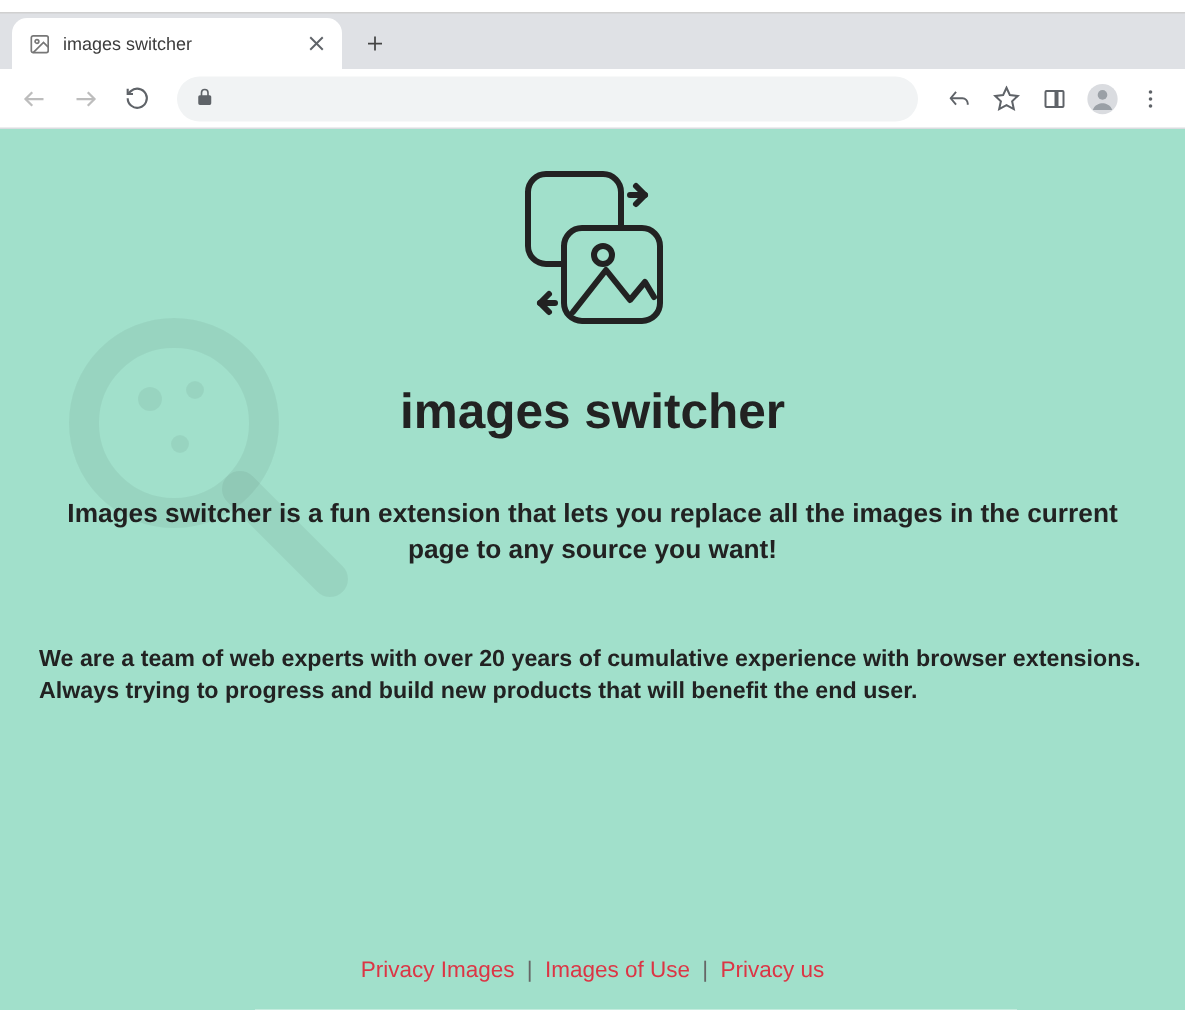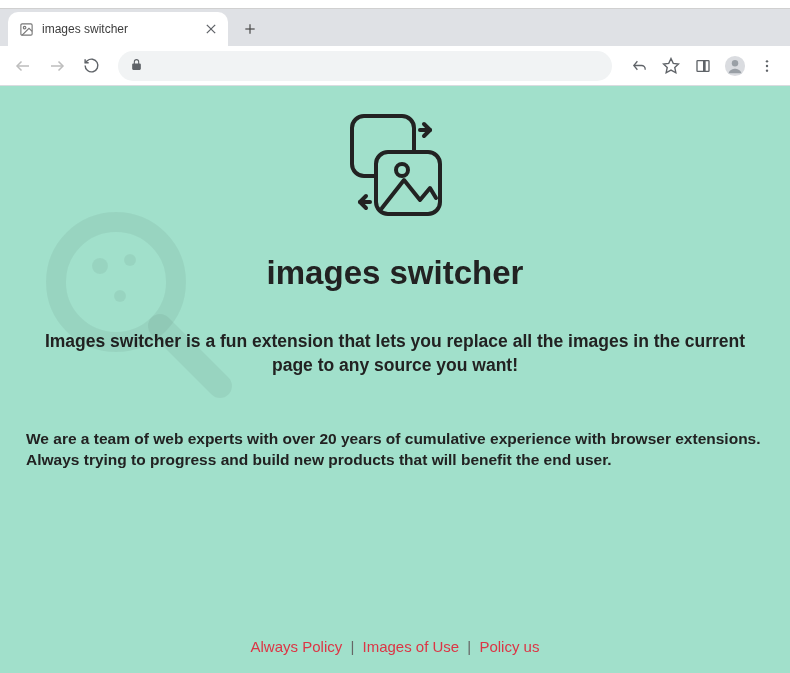--- a/index.html
+++ b/index.html
@@ -180,19 +180,19 @@
     </span>
   </div>
 
   <h1>images switcher</h1>
 
   <p class="tagline">Images switcher is a fun extension that lets you replace all the images in the current page to any source you want!</p>
 
   <p class="desc">We are a team of web experts with over 20 years of cumulative experience with browser extensions. Always trying to progress and build new products that will benefit the end user.</p>
 
   <div class="footer">
-    <a>Always Policy</a>
+    <a>Privacy Images</a>
     <span class="sep">|</span>
     <a>Images of Use</a>
     <span class="sep">|</span>
-    <a>Policy us</a>
+    <a>Privacy us</a>
   </div>
 </div>
 
 </body></html>

